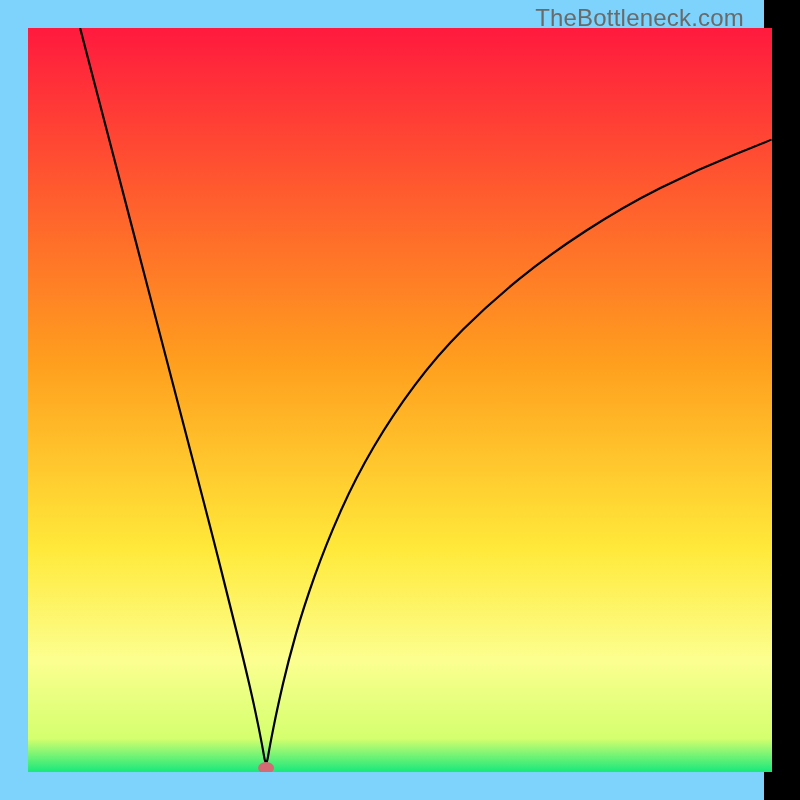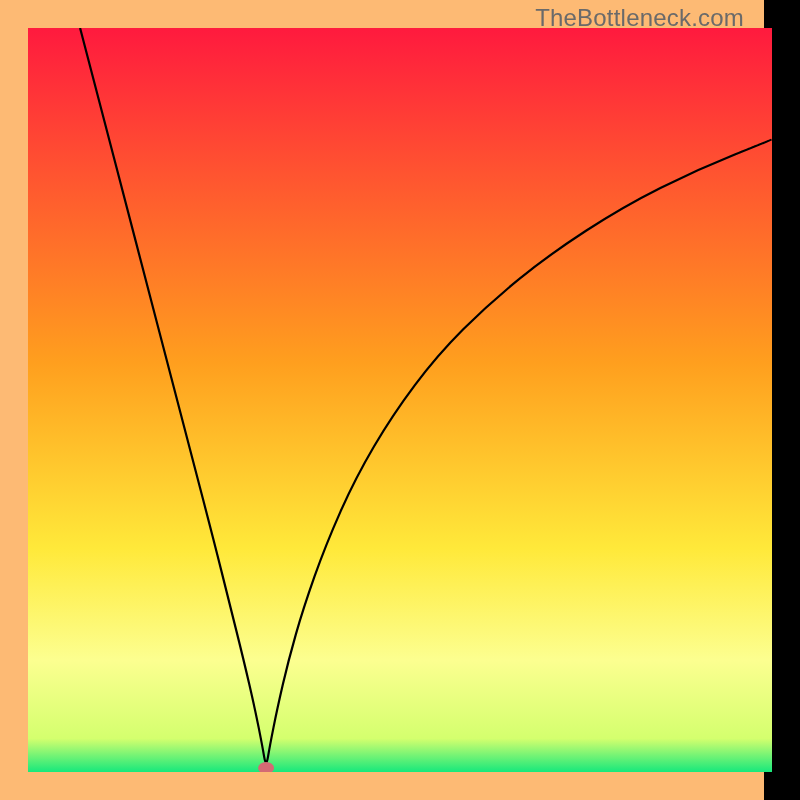--- a/index.html
+++ b/index.html
@@ -9,21 +9,21 @@
     height: 800px;
     overflow: hidden;
     background: #000;
     font-family: Arial, Helvetica, sans-serif;
   }
   .frame {
     position: absolute;
     top: 0; left: 0;
     width: 764px;
     height: 800px;
-    background: #fdba74;
+    background: #7dd3fc;
     text-align: right;
   }
   .plot-area {
     position: absolute;
     top: 28px;
     left: 28px;
     width: 744px;
     height: 744px;
     overflow: hidden;
   }

